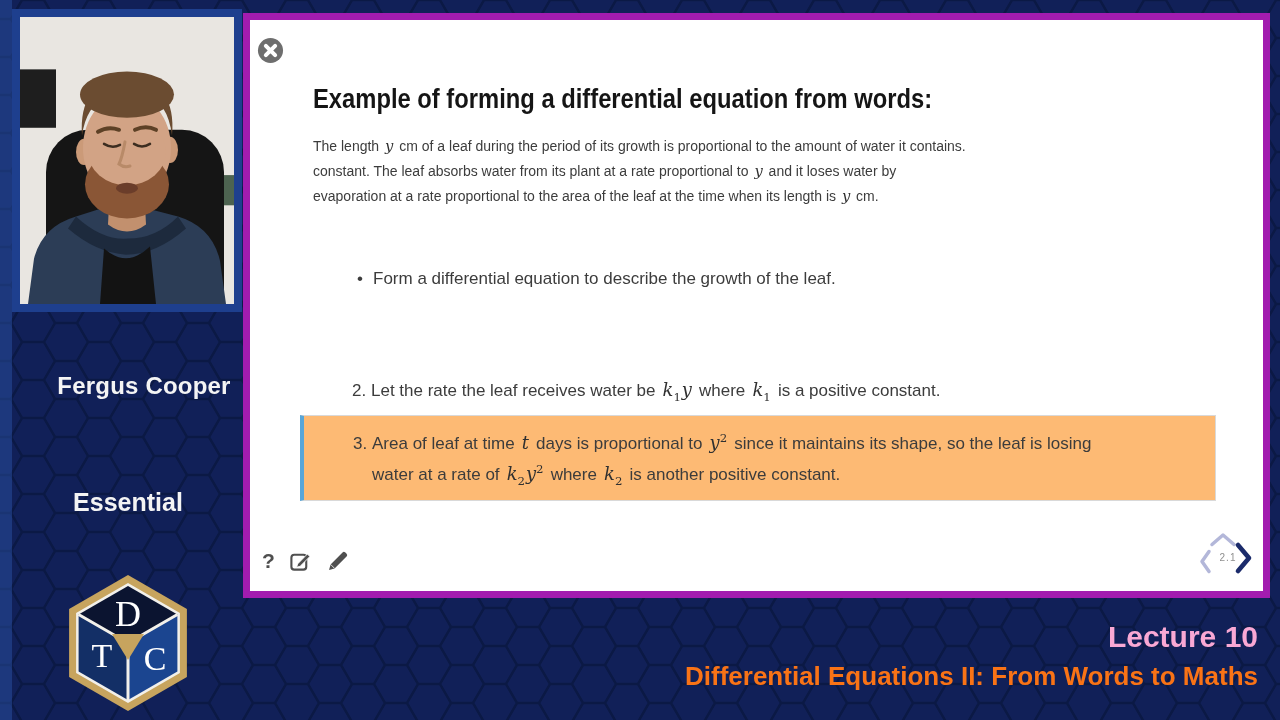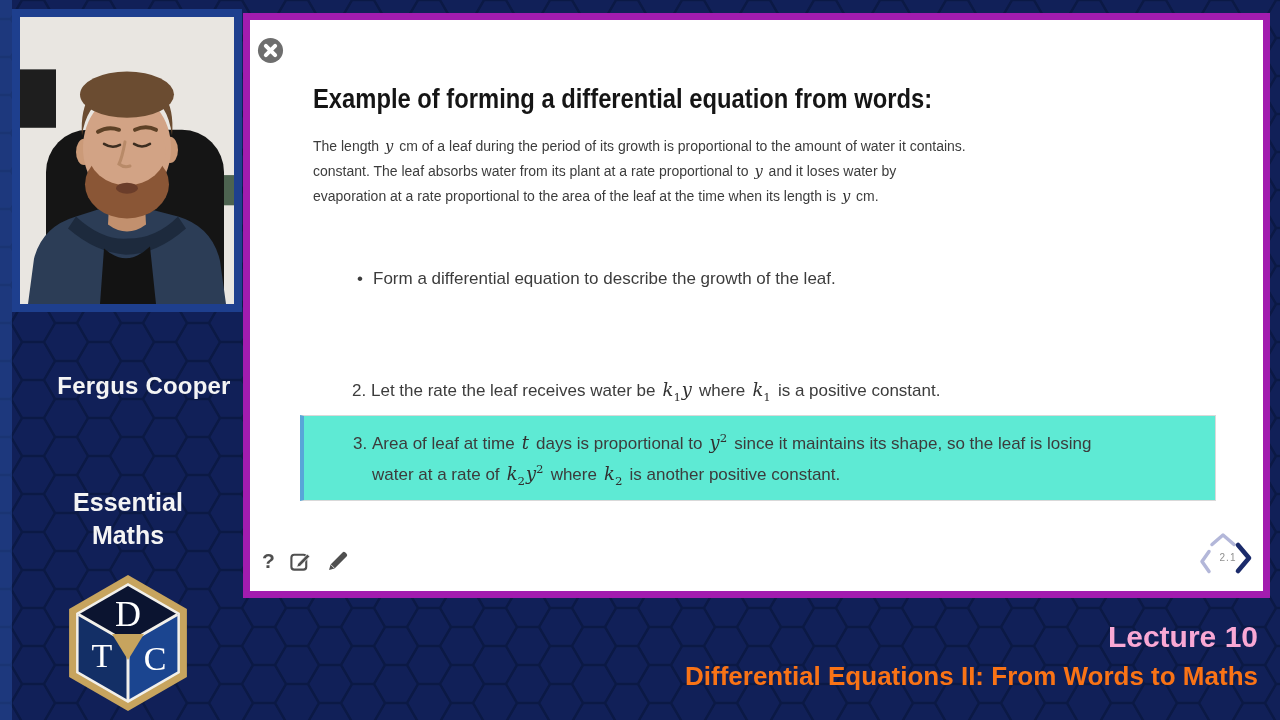--- a/index.html
+++ b/index.html
@@ -47,21 +47,21 @@
   .bullet-row { position:absolute; left:107px; top:249px; font-size:17px; color:#3c3c3c;
                 white-space:nowrap; }
   .bullet-row .bdot { display:inline-block; width:16px; color:#3c3c3c; font-size:17px; }
 
   .list-item { position:absolute; left:102px; font-size:17px; color:#3c3c3c; white-space:nowrap; }
   .list-item .num { display:inline-block; width:19px; }
   .item-1 { top:304px; }
   .item-2 { top:359px; }
 
   .boxed-item { position:absolute; left:50px; top:395px; width:916px; height:86px;
-                background:#5eead4; border:1px solid #d9d9d9; border-left:4px solid #58a6d8; }
+                background:#fdba74; border:1px solid #d9d9d9; border-left:4px solid #58a6d8; }
   .boxed-item .bl { position:absolute; font-size:17px; color:#3c3c3c; white-space:nowrap; }
   .bl1 { left:49px; top:15px; }
   .bl1 .num { display:inline-block; width:19px; }
   .bl2 { left:68px; top:46px; }
 
   .toolrow { position:absolute; left:12px; top:528px; display:flex; align-items:center; gap:14px; }
   .tool-btn { border:none; background:transparent; padding:0; cursor:pointer; height:26px;
               display:flex; align-items:center; }
   .help-glyph { font-size:21px; font-weight:800; color:#4f4f4f; font-family:"Liberation Sans",sans-serif; }
 
@@ -117,21 +117,20 @@
     <path d="M115,112 Q126,107 136,112" stroke="#5d4126" stroke-width="4" fill="none" stroke-linecap="round"></path>
     <path d="M84,126 Q92,131 100,127" stroke="#3c2d20" stroke-width="2.5" fill="none" stroke-linecap="round"></path>
     <path d="M114,126 Q122,131 130,126" stroke="#3c2d20" stroke-width="2.5" fill="none" stroke-linecap="round"></path>
     <path d="M105,124 Q102,140 99,146 Q104,150 110,148" stroke="#b88a68" stroke-width="3" fill="none" stroke-linecap="round"></path>
   </svg>
 </div>
 
 <div class="presenter-name">Fergus Cooper</div>
 <div class="course-title">
   <div>Essential</div>
-  <div>Maths</div>
 </div>
 
 <div class="logo">
   <svg viewBox="-70 -74 140 148">
     <polygon points="0,-68 58.9,-34 58.9,34 0,68 -58.9,34 -58.9,-34" fill="#c7a45e"></polygon>
     <polygon points="0,-60 51.9,-30 51.9,30 0,60 -51.9,30 -51.9,-30" fill="#f2f0ea"></polygon>
     <polygon points="0,-57 49.4,-28.5 0,0 -49.4,-28.5" fill="#0b1430"></polygon>
     <polygon points="-49.4,-28.5 0,0 0,57 -49.4,28.5" fill="#132f66"></polygon>
     <polygon points="0,0 49.4,-28.5 49.4,28.5 0,57" fill="#1b4590"></polygon>
     <path d="M0,0 L0,57 M0,0 L-49.4,-28.5 M0,0 L49.4,-28.5" stroke="#f2f0ea" stroke-width="3" fill="none"></path>

